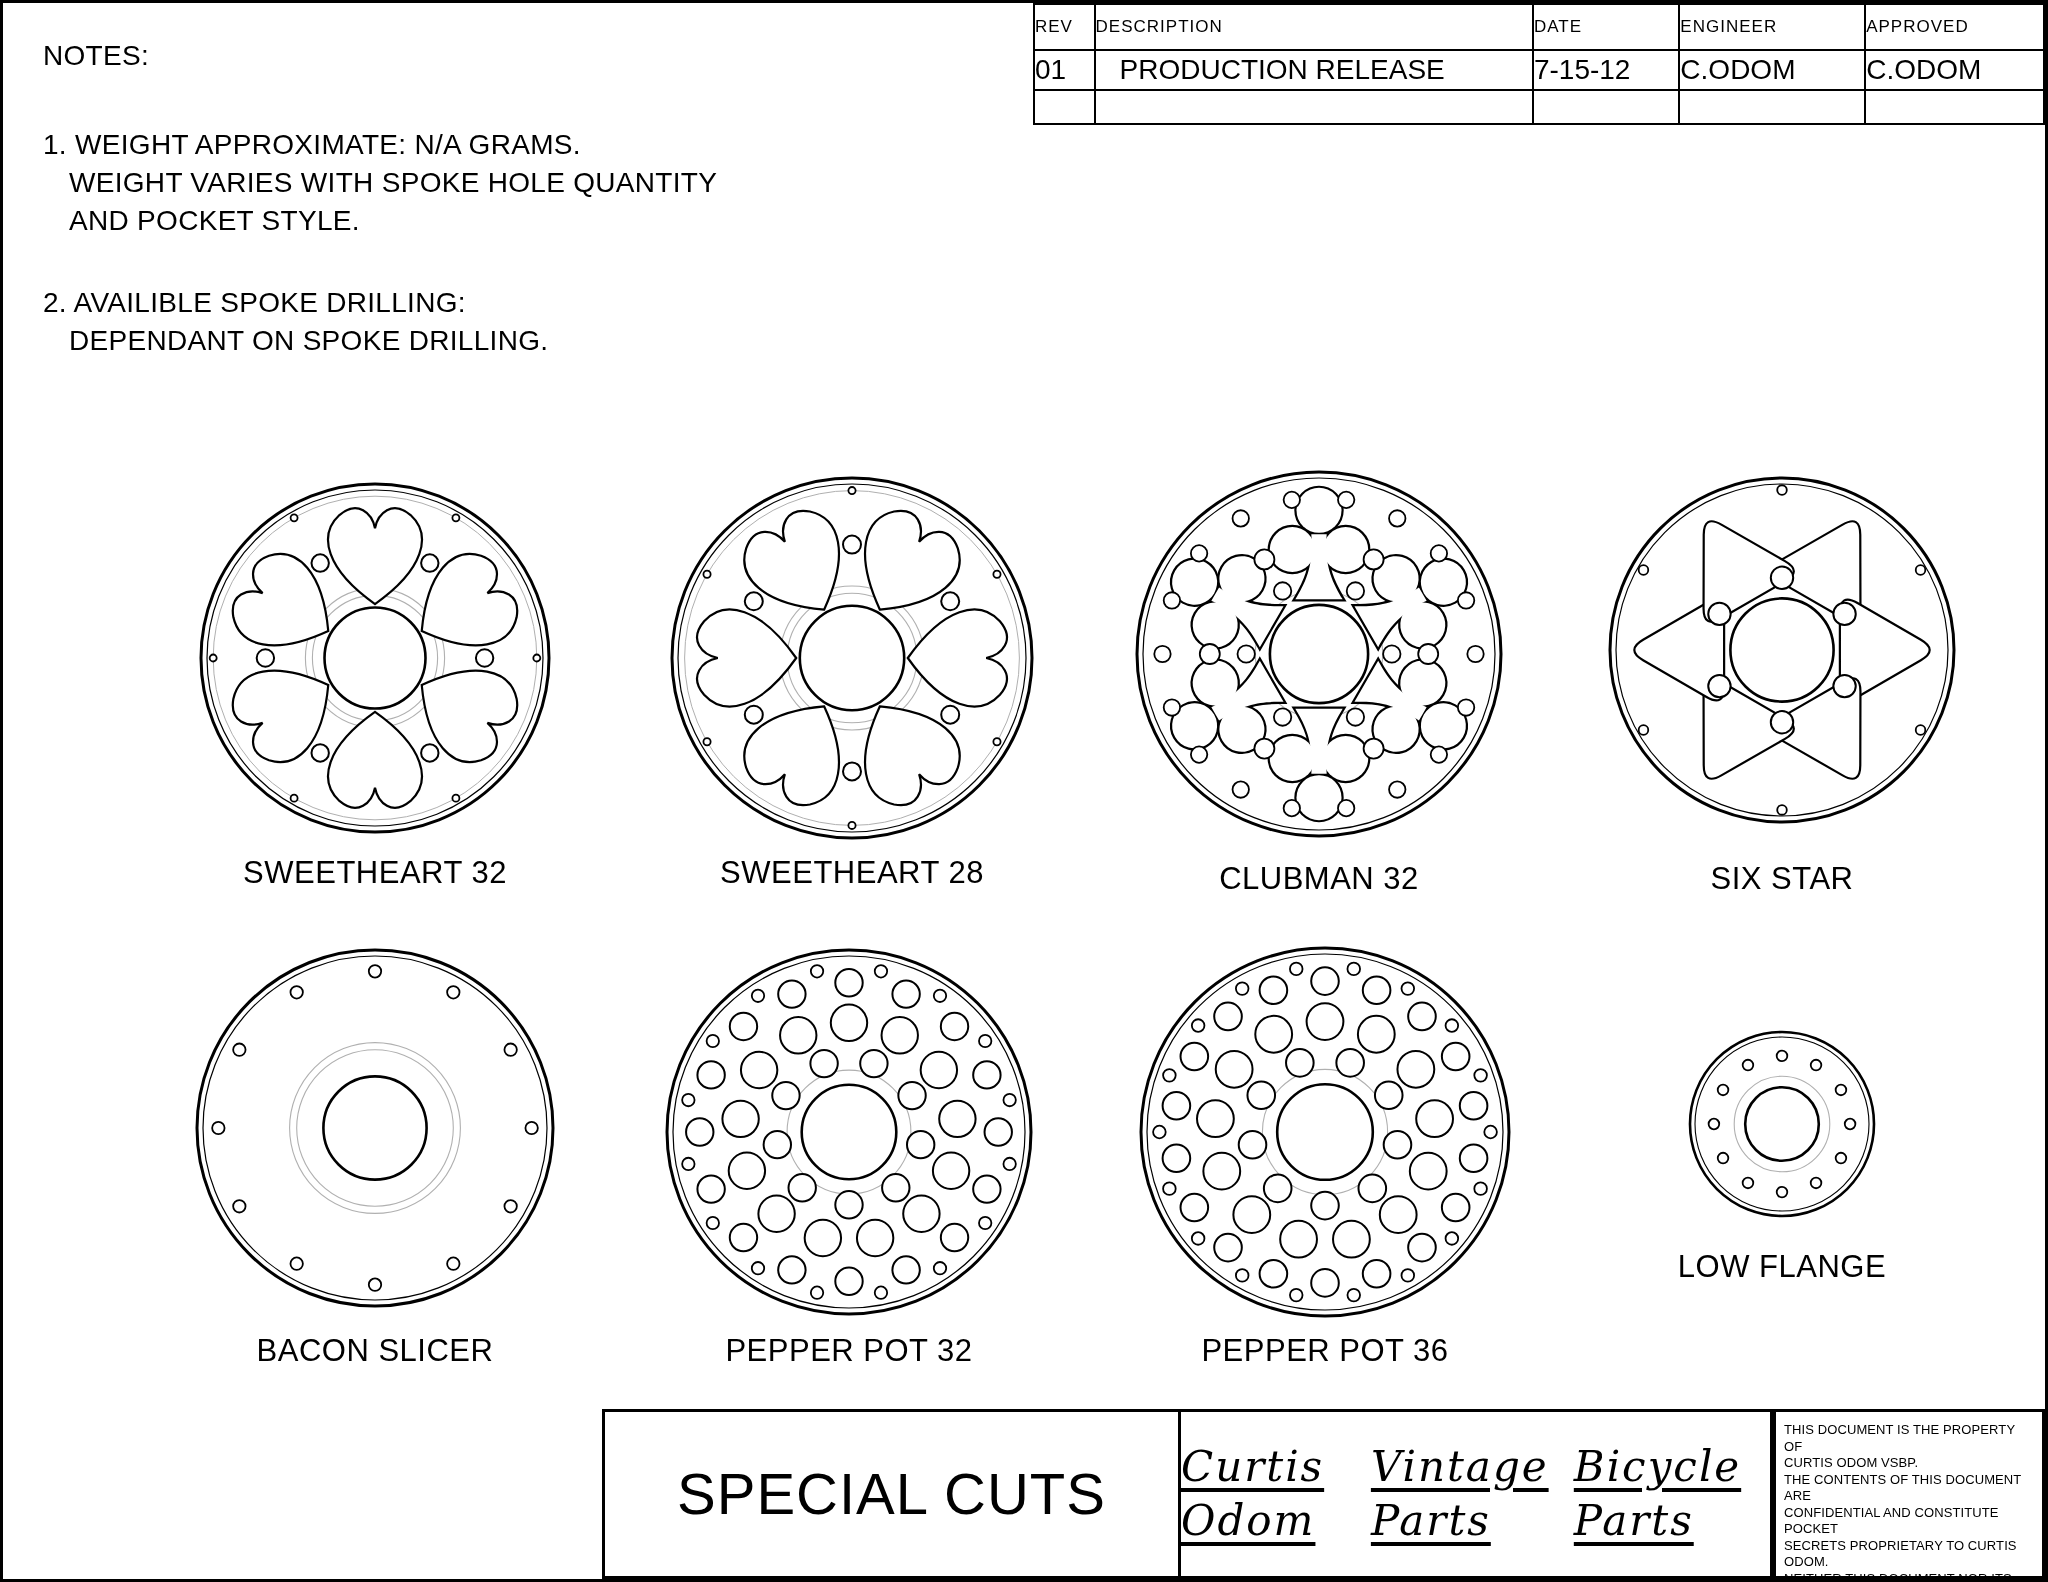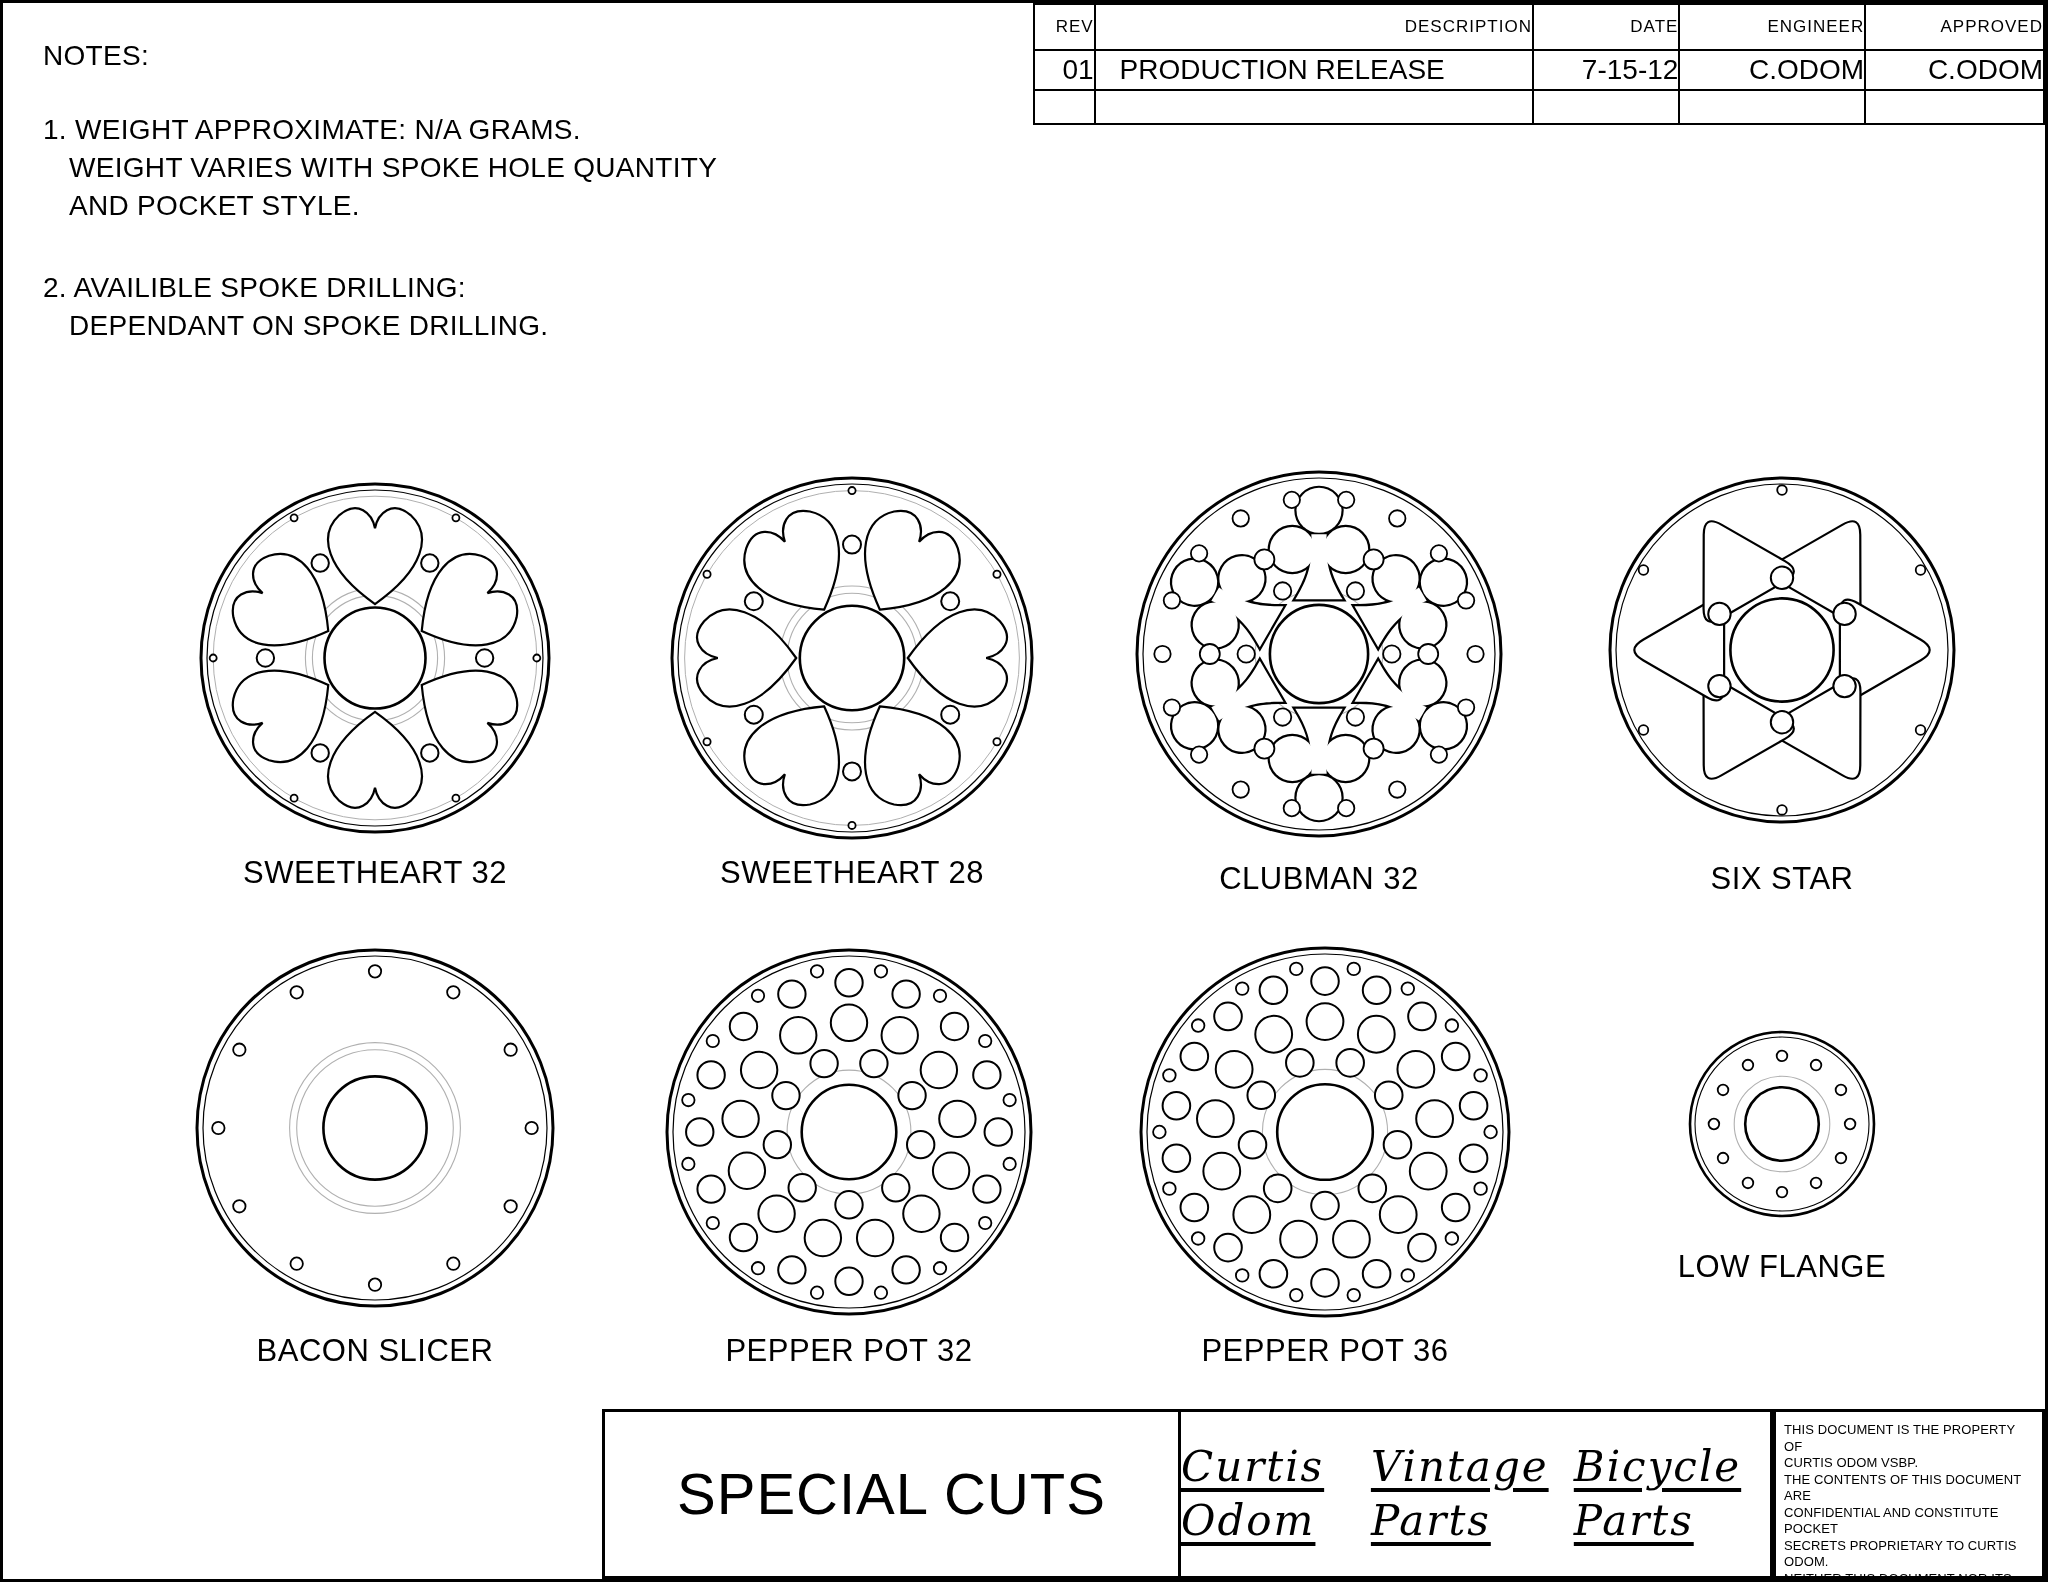--- a/index.html
+++ b/index.html
@@ -1,26 +1,26 @@
 <!DOCTYPE html>
 <html><head>
 <meta charset="utf-8">
 <style>
   *{box-sizing:border-box;margin:0;padding:0}
   html,body{background:#fff}
   body{font-family:"Liberation Sans",sans-serif;color:#000}
   .page{position:relative;width:2048px;height:1582px;background:#fff;border:3px solid #000;overflow:hidden}
 
   .notes{position:absolute;left:40px;top:34px;font-size:28px;line-height:38px;letter-spacing:.3px}
-  .notes-heading{margin-bottom:36px}
+  .notes-heading{margin-bottom:51px}
   .note{margin-bottom:44px}
   .note .cont{padding-left:26px}
 
   .rev-table{position:absolute;top:0;right:0;width:1012px;border-collapse:collapse;table-layout:fixed;background:#fff}
-  .rev-table th,.rev-table td{border:2px solid #000;text-align:right;vertical-align:middle;overflow:hidden;white-space:nowrap}
+  .rev-table th,.rev-table td{border:2px solid #000;text-align:left;vertical-align:middle;overflow:hidden;white-space:nowrap}
   .rev-table thead th{height:46px;font-size:17px;font-weight:normal;letter-spacing:1px}
   .rev-table .data-row td{height:40px;font-size:28px}
   .rev-table td.desc{text-align:left;padding-left:24px}
   .rev-table .empty-row td{height:34px;font-size:20px}
 
   .flange-label{position:absolute;transform:translateX(-50%);font-size:31px;letter-spacing:.5px;white-space:nowrap}
 
   .title-box{position:absolute;left:599px;top:1406px;bottom:0;width:579px;border:3px solid #000;
     display:flex;flex-direction:column;align-items:center;justify-content:center;
     font-size:58px;line-height:76px;letter-spacing:1px}

